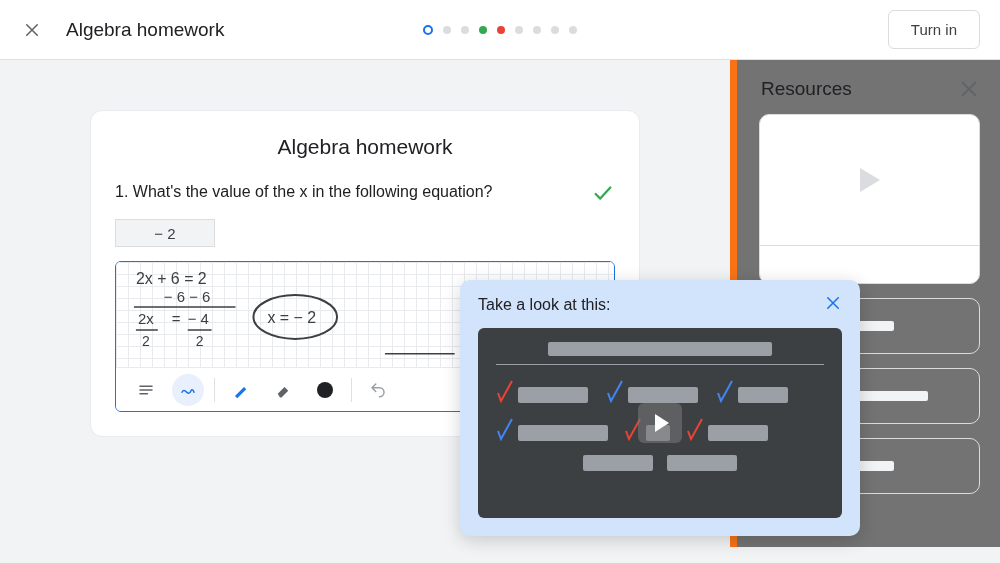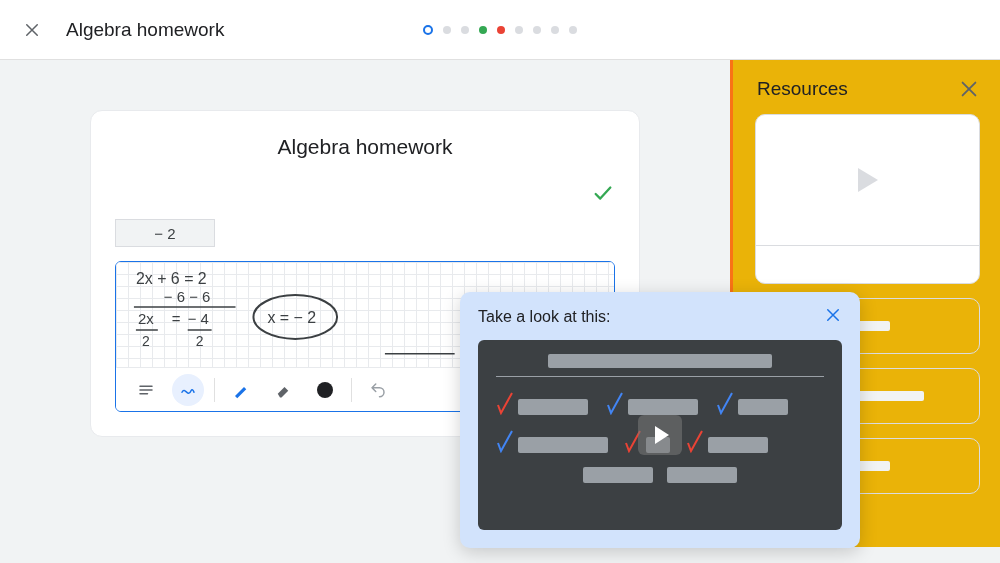--- a/index.html
+++ b/index.html
@@ -11,21 +11,21 @@
 .close-x svg { width:18px; height:18px; }
 .header-title { font-size:19px; color:#202124; margin-left:22px; }
 .dots { position:absolute; left:50%; transform:translateX(-50%); display:flex; gap:10px; align-items:center; }
 .dot { width:8px; height:8px; border-radius:50%; background:#dadce0; }
 .dot.ring { width:10px; height:10px; border:2px solid #1a73e8; background:transparent; }
 .dot.green { background:#34a853; }
 .dot.red { background:#ea4335; }
 .turn-in { margin-left:auto; border:1px solid #dadce0; background:#fff; border-radius:6px; padding:10px 22px; font-size:15px; color:#3c4043; cursor:pointer; }
 
 
-.resources { position:absolute; right:0; top:60px; bottom:16px; width:270px; background:#eab308; border-left:3px solid #f97316; }
+.resources { position:absolute; right:0; top:60px; bottom:16px; width:270px; background:#737373; border-left:7px solid #f97316; }
 .res-head { display:flex; align-items:center; padding:18px 20px 14px 24px; }
 .res-title { font-size:19px; color:#202124; }
 .res-close { margin-left:auto; width:22px; height:22px; display:flex; align-items:center; justify-content:center; cursor:pointer; }
 .res-items { padding:0 20px 0 22px; display:flex; flex-direction:column; gap:14px; overflow:hidden; }
 .res-card { border:1px solid #dadce0; border-radius:10px; background:#fff; }
 .res-video { height:130px; display:flex; align-items:center; justify-content:center; }
 .play-tri { width:0; height:0; border-left:20px solid #dadce0; border-top:12px solid transparent; border-bottom:12px solid transparent; }
 .res-sub { height:38px; border-top:1px solid #dadce0; }
 .res-thin { height:56px; border:1px solid #dadce0; border-radius:10px; display:flex; align-items:center; padding:0 14px; gap:12px; }
 .res-thin .sq { width:42px; height:30px; background:#f1f3f4; border-radius:4px; display:flex; align-items:center; justify-content:center; }
@@ -46,21 +46,21 @@
 .scratch { height:105px; background:linear-gradient(90deg,#e8eaed 1px,transparent 1px) 0 0/12px 12px, linear-gradient(#e8eaed 1px,transparent 1px) 0 0/12px 12px; background-color:#fff; position:relative; }
 .scratch svg { position:absolute; inset:0; width:100%; height:100%; }
 .toolbar { height:44px; border-top:1px solid #e8eaed; background:#fff; display:flex; align-items:center; gap:10px; padding:0 14px; }
 .tbtn { width:32px; height:32px; border-radius:50%; display:flex; align-items:center; justify-content:center; cursor:pointer; }
 .tbtn.active { background:#e8f0fe; }
 .tbtn svg { width:18px; height:18px; }
 .divider { width:1px; height:24px; background:#e0e0e0; }
 .dot-fill { width:16px; height:16px; border-radius:50%; background:#202124; }
 
 
-.popup { position:absolute; left:460px; top:292px; width:400px; background:#d2e3fc; border-radius:10px; box-shadow:0 4px 18px rgba(0,0,0,0.18); padding:14px 18px 18px; }
+.popup { position:absolute; left:460px; top:280px; width:400px; background:#d2e3fc; border-radius:10px; box-shadow:0 4px 18px rgba(0,0,0,0.18); padding:14px 18px 18px; }
 .popup-head { display:flex; align-items:center; margin-bottom:12px; }
 .popup-title { font-size:16px; color:#202124; }
 .popup-close { margin-left:auto; cursor:pointer; }
 .popup-close svg { width:18px; height:18px; }
 .popup-body { background:#3c4043; border-radius:6px; padding:14px 18px 18px; position:relative; min-height:190px; }
 .ph { background:#9aa0a6; border-radius:2px; }
 .play-overlay { position:absolute; left:50%; top:50%; transform:translate(-50%,-50%); width:44px; height:40px; background:rgba(120,120,120,0.55); border-radius:6px; display:flex; align-items:center; justify-content:center; }
 .play-overlay .tri { width:0; height:0; border-left:14px solid #fff; border-top:9px solid transparent; border-bottom:9px solid transparent; margin-left:3px; }
 </style>
 </head>
@@ -77,20 +77,21 @@
     <div class="dot ring"></div>
     <div class="dot"></div>
     <div class="dot"></div>
     <div class="dot green"></div>
     <div class="dot red"></div>
     <div class="dot"></div>
     <div class="dot"></div>
     <div class="dot"></div>
     <div class="dot"></div>
   </div>
+  <button class="turn-in">Turn in</button>
 </div>
 
 <div class="resources">
   <div class="res-head">
     <div class="res-title">Resources</div>
     <div class="res-close">
       <svg viewBox="0 0 24 24">
           <path d="M5 5 L19 19 M19 5 L5 19" stroke="#5f6368" stroke-width="2" fill="none" stroke-linecap="round"></path>
         </svg>
     </div>
@@ -113,20 +114,21 @@
     </div>
     <div class="res-thin">
       <div class="bar" style="width:120px"></div>
     </div>
   </div>
 </div>
 
 <div class="main-card">
   <div class="card-title">Algebra homework</div>
   <div class="q-row">
+    <div class="q-text">1. What's the value of the x in the following equation?</div>
     <div class="check">
       <svg viewBox="0 0 24 24">
           <path d="M4 12 L9 17 L20 5" stroke="#34a853" stroke-width="2.5" fill="none" stroke-linecap="round" stroke-linejoin="round"></path>
         </svg>
     </div>
   </div>
   <div class="ans-box">− 2</div>
 
   <div class="work-area">
     <div class="scratch">

